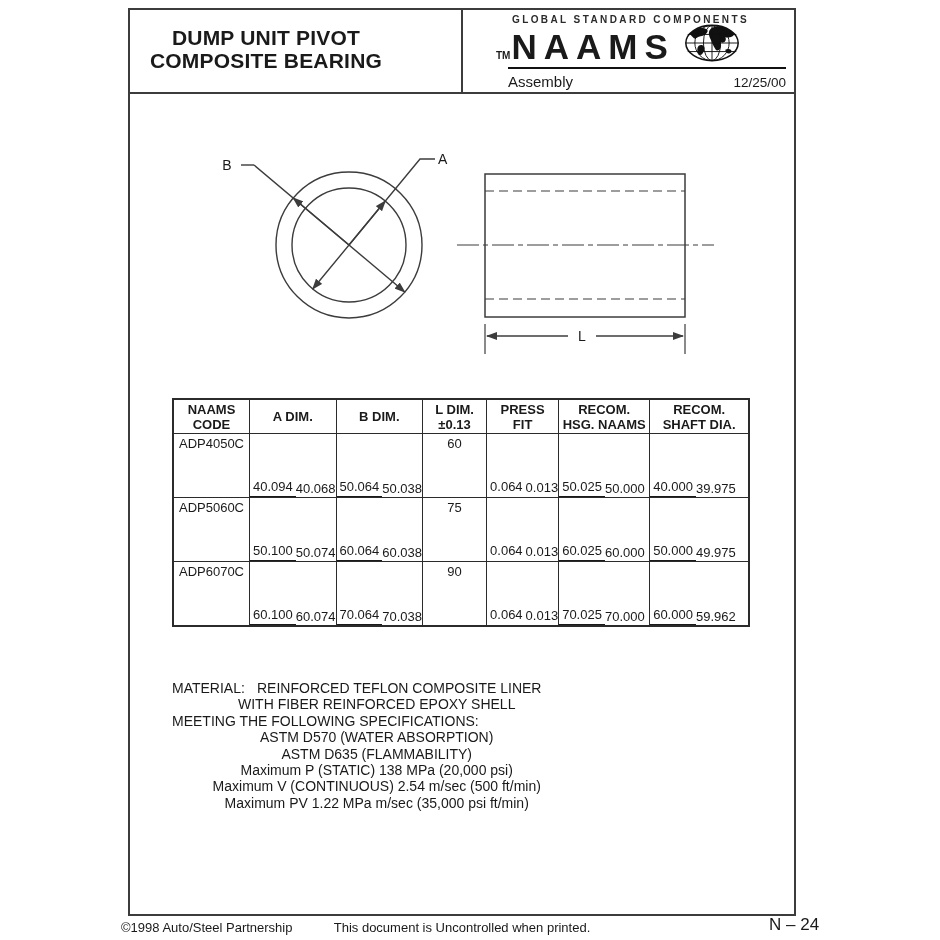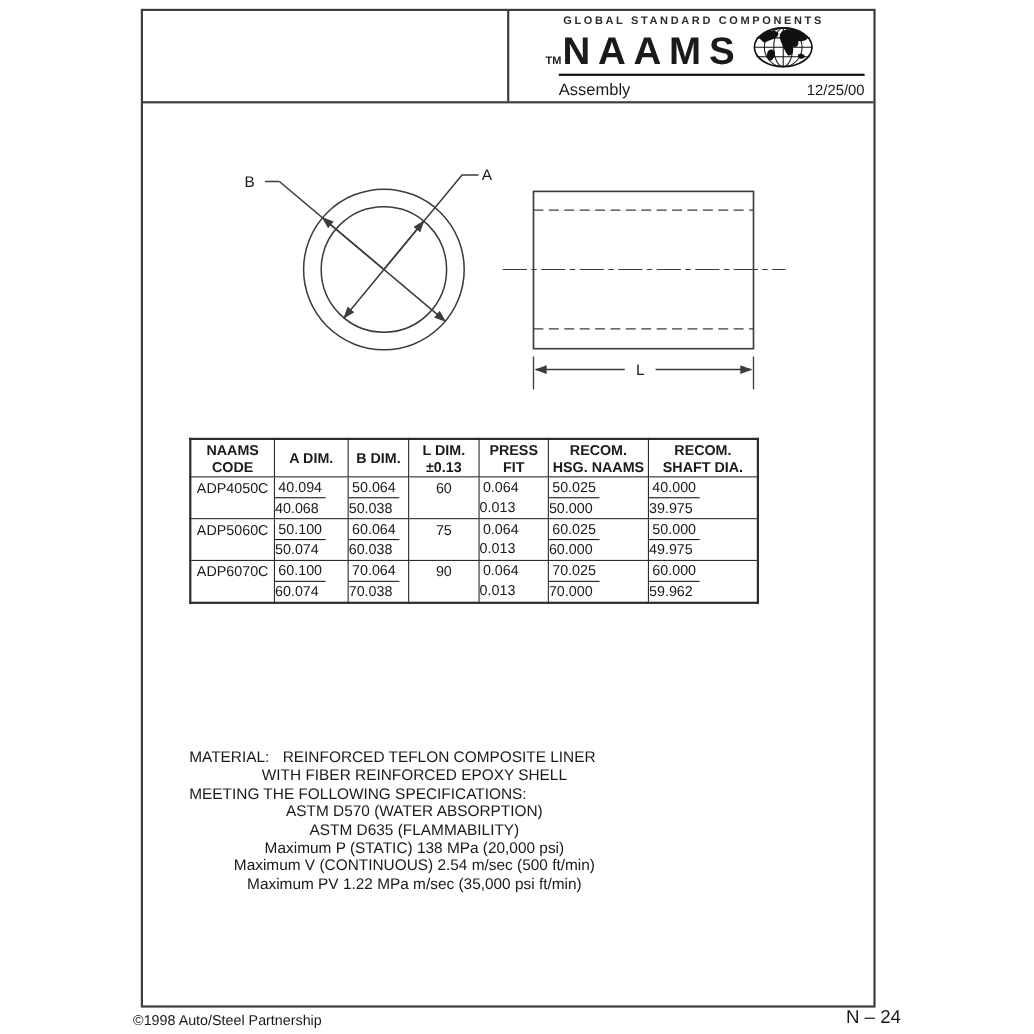--- a/index.html
+++ b/index.html
@@ -32,21 +32,21 @@
   .drawing{position:absolute;left:0;top:84px;}
 
   
   table.dims{position:absolute;left:42px;top:388px;border-collapse:collapse;
              border:2px solid #2b2b2b;table-layout:fixed;}
   table.dims th,table.dims td{border:1.4px solid #2b2b2b;padding:0;margin:0;}
   table.dims th{height:33px;font-size:13px;font-weight:bold;line-height:15px;
                 text-align:center;vertical-align:middle;}
   table.dims td{height:37px;font-size:13px;vertical-align:top;text-align:center;}
   .c0{width:75px}.c1{width:66px}.c2{width:54px}.c3{width:63px}.c4{width:62px}.c5{width:90px}.c6{width:98px}
-  .st{display:flex;flex-direction:column;align-items:flex-start;padding-top:1px;line-height:16px;}
+  .st{display:flex;flex-direction:row;align-items:flex-end;padding-top:1px;line-height:16px;margin-top:44px;}
   .st .top{border-bottom:1.5px solid #1a1a1a;padding:0 3px 1px;}
   .st .topnf{padding:0 3px 1px;}
   .st .bot{padding-top:1px;}
   .single{display:inline-block;padding-top:2px;line-height:16px;}
 
   
   .specs{position:absolute;left:42px;top:670px;font-size:14px;line-height:16.4px;white-space:nowrap;}
   .spec-label{display:inline-block;width:85px;}
   .indent{margin-left:40px;text-align:center;}
 
@@ -55,20 +55,24 @@
   .ft-notice{position:absolute;left:128px;top:920px;width:668px;text-align:center;font-size:13px;}
   .ft-page{position:absolute;left:769px;top:915px;font-size:17px;}
 </style>
 </head>
 <body>
 
 <div id="canvas">
   <div class="page">
 
     <div class="hdr">
+      <div class="title-block">
+        <div>DUMP UNIT PIVOT</div>
+        <div>COMPOSITE BEARING</div>
+      </div>
       <div class="hdr-divider"></div>
       <div class="brand">
         <div class="brand-tagline">GLOBAL STANDARD COMPONENTS</div>
         <div class="brand-row">
           <span class="brand-tm">TM</span>
           <span class="brand-name">NAAMS</span>
           <svg class="brand-globe" width="58" height="40" viewBox="0 0 60 42">
             <defs>
                 <clipPath id="gclip">
                   <ellipse cx="30" cy="21" rx="27.5" ry="18.5"></ellipse>
@@ -279,14 +283,15 @@
       <div>MEETING THE FOLLOWING SPECIFICATIONS:</div>
       <div class="indent">ASTM D570 (WATER ABSORPTION)</div>
       <div class="indent">ASTM D635 (FLAMMABILITY)</div>
       <div class="indent">Maximum P (STATIC) 138 MPa (20,000 psi)</div>
       <div class="indent">Maximum V (CONTINUOUS) 2.54 m/sec (500 ft/min)</div>
       <div class="indent">Maximum PV 1.22 MPa m/sec (35,000 psi ft/min)</div>
     </div>
   </div>
 
   <div class="ft-copy">©1998 Auto/Steel Partnership</div>
+  <div class="ft-notice">This document is Uncontrolled when printed.</div>
   <div class="ft-page">N – 24</div>
 </div>
 
 </body></html>

